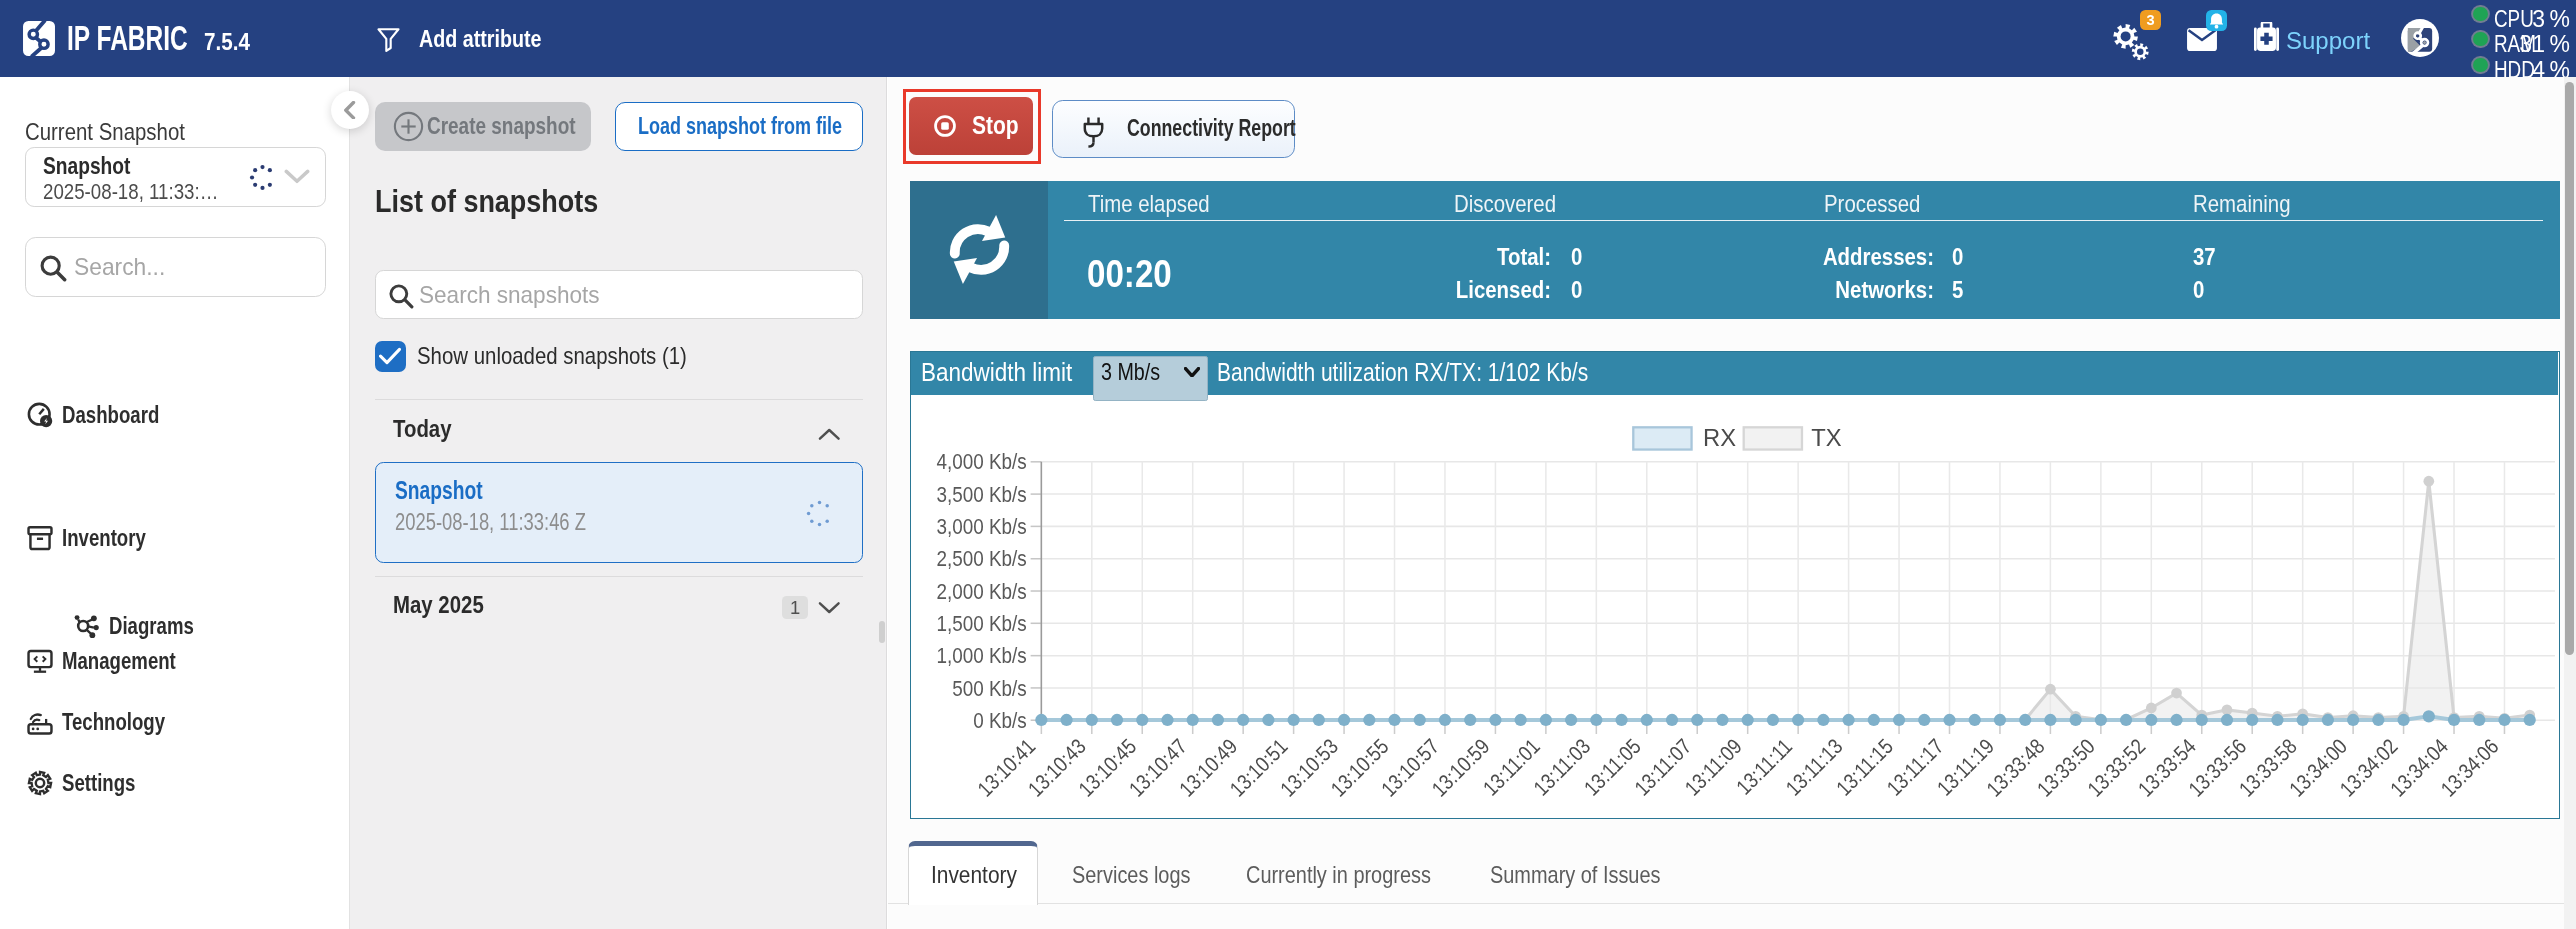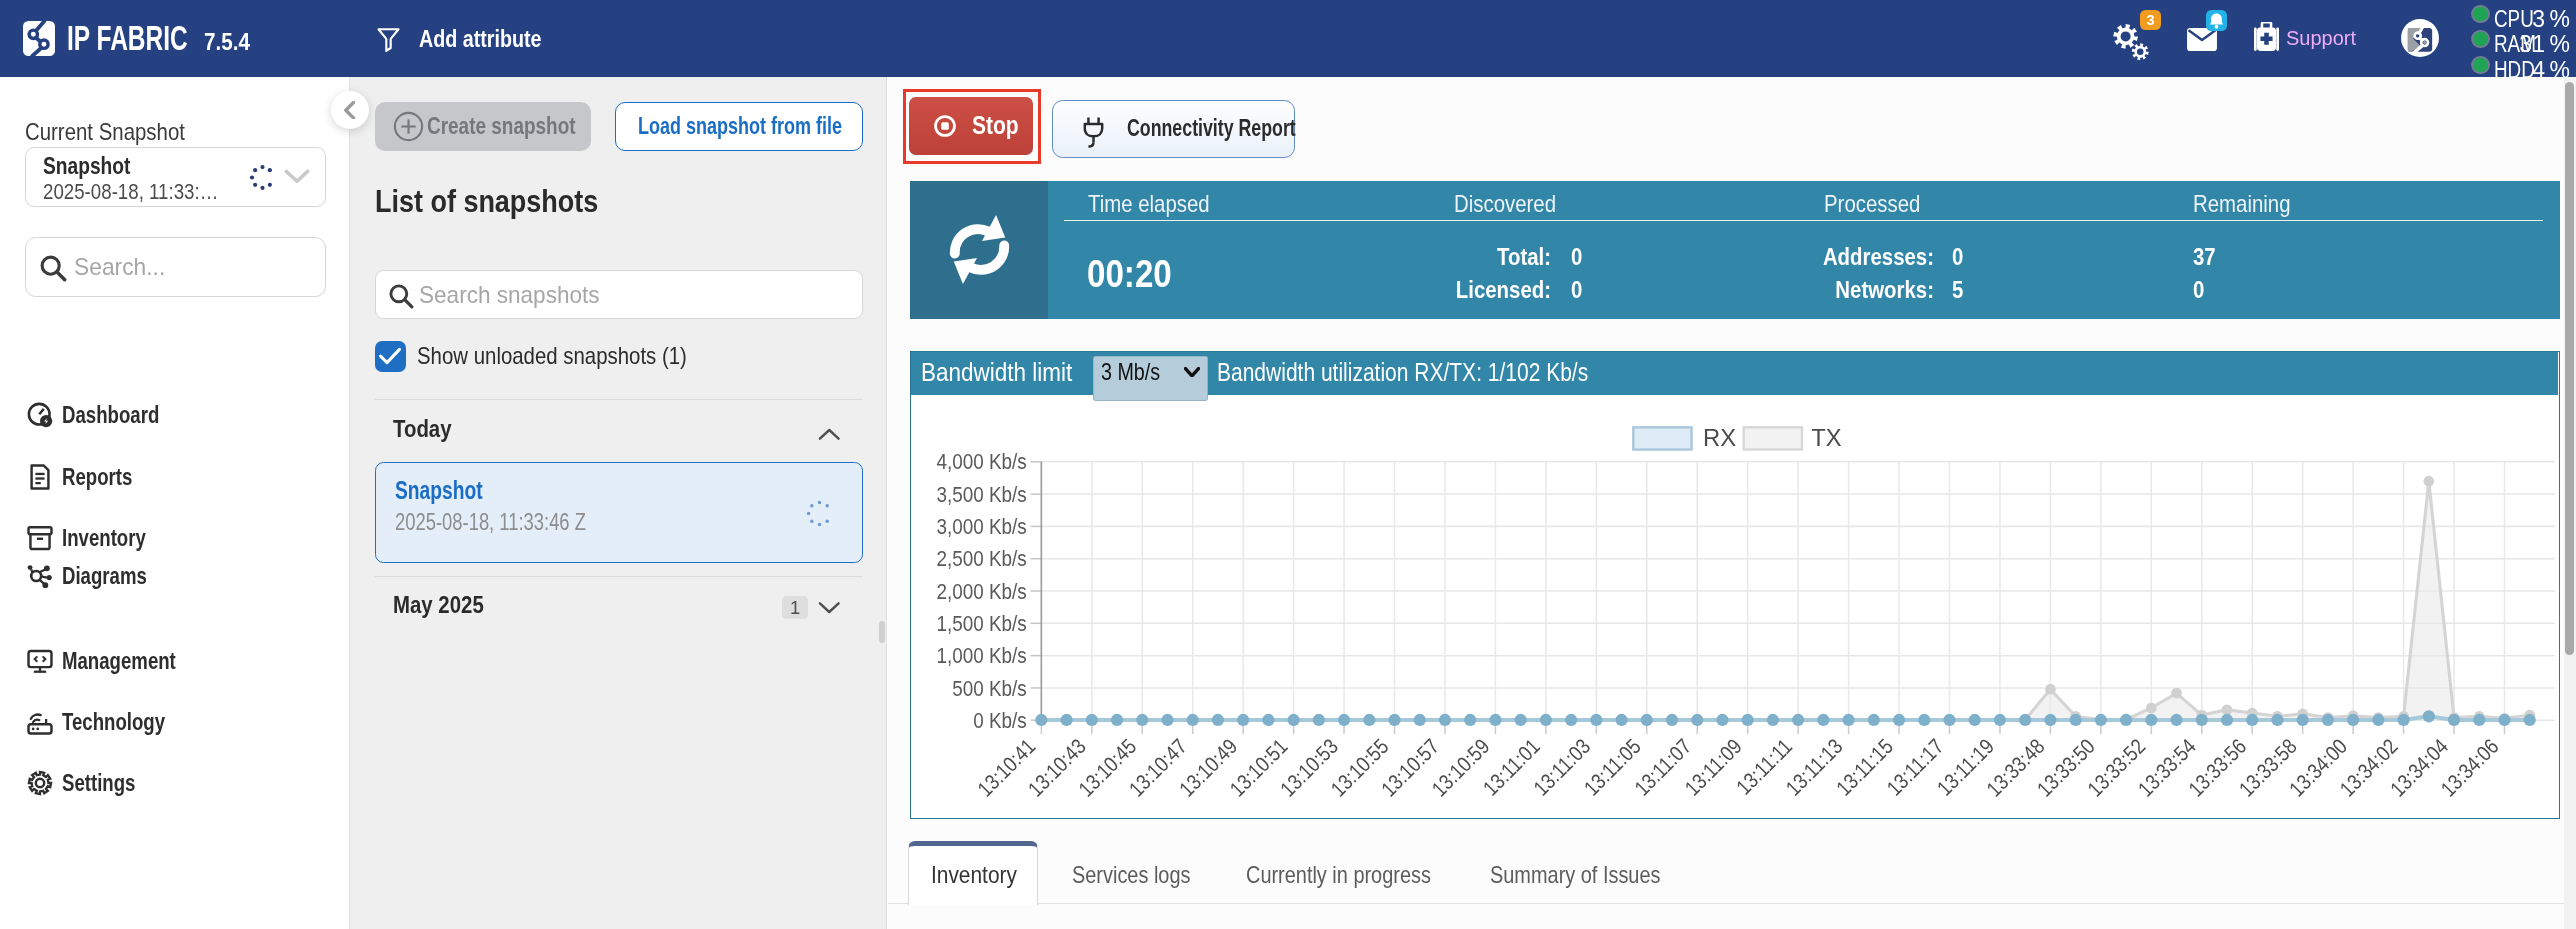--- a/index.html
+++ b/index.html
@@ -6,21 +6,21 @@
   html,body { width:2576px; height:929px; overflow:hidden; background:#fff;
     font-family:"Liberation Sans", sans-serif; }
   .abs { position:absolute; }
   svg { display:block; }
 
   
   #header { position:absolute; left:0; top:0; width:2576px; height:77px; background:#254181; }
   #brand { position:absolute; left:67px; top:17.6px; color:#fff; font-size:35px; font-weight:700; transform:scaleX(0.70); transform-origin:0 0; white-space:nowrap; }
   #ver { position:absolute; left:204px; top:28px; color:#fff; font-size:24px; font-weight:700; transform:scaleX(0.86); transform-origin:0 0; }
   #addattr { position:absolute; left:419px; top:24.5px; color:#fff; font-size:24px; font-weight:700; transform:scaleX(0.82); transform-origin:0 0; white-space:nowrap; }
-  #supporttxt { position:absolute; left:2286px; top:27px; color:#f0abfc; font-size:20px; }
+  #supporttxt { position:absolute; left:2286px; top:27px; color:#7dd3fc; font-size:24px; }
   .stat { position:absolute; color:#fff; font-size:23px; width:97px; height:18.4px; }
   .stat .dot { position:absolute; left:0; top:0.8px; width:14.6px; height:14.6px; border-radius:50%; background:#1fa355; box-shadow:0 0 0 1.9px #717d92; }
   .stat .k { position:absolute; left:21px; top:0; transform:scaleX(0.82); transform-origin:0 0; }
   .stat .v { position:absolute; right:0; top:0; }
   #badge3 { position:absolute; left:2140px; top:10px; width:21px; height:20px; background:#ef9c20; border-radius:5.4px; color:#fff; font-size:14.6px; font-weight:700; text-align:center; line-height:20px; z-index:3; }
   #badgebell { position:absolute; left:2206px; top:10px; width:21px; height:21px; background:#23b3e8; border-radius:5.4px; z-index:3; }
   #avatar { position:absolute; left:2401px; top:19px; width:38px; height:38px; border-radius:50%; background:#fff; overflow:hidden; }
 
   
   #sidebar { position:absolute; left:0; top:77px; width:350px; height:853px; background:#fff; border-right:0.8px solid #e2e2e2; }
@@ -196,38 +196,29 @@
   </div>
   <div class="nav" style="top:307px;">
     <svg class="ic" viewBox="0 0 34 34">
       <circle cx="16" cy="16" r="13.5" fill="none" stroke="#2e2e2e" stroke-width="3.4"></circle>
       <line x1="16" y1="16" x2="22" y2="9" stroke="#2e2e2e" stroke-width="3.2"></line>
       <circle cx="25" cy="25" r="8" fill="#2e2e2e"></circle>
       <path d="M26 21 L22.5 25.5 L25 25.5 L24 29 L27.5 24.5 L25 24.5 Z" fill="#fff"></path>
     </svg>
     <span class="tx">Dashboard</span>
   </div>
-  <div class="nav" style="top:369px;">
-    <svg class="ic" viewBox="0 0 34 34">
-      <path d="M6 2 L22 2 L28 8 L28 32 L6 32 Z" fill="none" stroke="#2e2e2e" stroke-width="3.2" stroke-linejoin="round"></path>
-      <line x1="11" y1="13" x2="23" y2="13" stroke="#2e2e2e" stroke-width="3"></line>
-      <line x1="11" y1="19" x2="23" y2="19" stroke="#2e2e2e" stroke-width="3"></line>
-      <line x1="11" y1="25" x2="18" y2="25" stroke="#2e2e2e" stroke-width="3"></line>
-    </svg>
-    <span class="tx">Reports</span>
-  </div>
   <div class="nav" style="top:430px;">
     <svg class="ic" viewBox="0 0 34 34">
       <rect x="2" y="3" width="30" height="9" rx="2" fill="none" stroke="#2e2e2e" stroke-width="3.2"></rect>
       <path d="M4.5 12 L4.5 29 C4.5 30.5 5.5 31.5 7 31.5 L27 31.5 C28.5 31.5 29.5 30.5 29.5 29 L29.5 12" fill="none" stroke="#2e2e2e" stroke-width="3.2"></path>
       <line x1="13" y1="18" x2="21" y2="18" stroke="#2e2e2e" stroke-width="3.2"></line>
     </svg>
     <span class="tx">Inventory</span>
   </div>
-  <div class="nav" style="top:468px;">
+  <div class="nav" style="top:518px;margin-left:47px;">
     <svg class="ic" viewBox="0 0 34 34">
       <circle cx="12" cy="17" r="6.5" fill="none" stroke="#2e2e2e" stroke-width="3.4"></circle>
       <circle cx="26" cy="7" r="3.8" fill="#2e2e2e"></circle>
       <circle cx="29" cy="19" r="3.4" fill="#2e2e2e"></circle>
       <circle cx="24" cy="29" r="3.8" fill="#2e2e2e"></circle>
       <circle cx="4" cy="6" r="3.2" fill="#2e2e2e"></circle>
       <line x1="16" y1="12" x2="24" y2="8.5" stroke="#2e2e2e" stroke-width="3"></line>
       <line x1="18.5" y1="17.5" x2="26" y2="19" stroke="#2e2e2e" stroke-width="3"></line>
       <line x1="16" y1="21.5" x2="22" y2="27" stroke="#2e2e2e" stroke-width="3"></line>
       <line x1="7.5" y1="12.5" x2="5.5" y2="8.5" stroke="#2e2e2e" stroke-width="3"></line>

